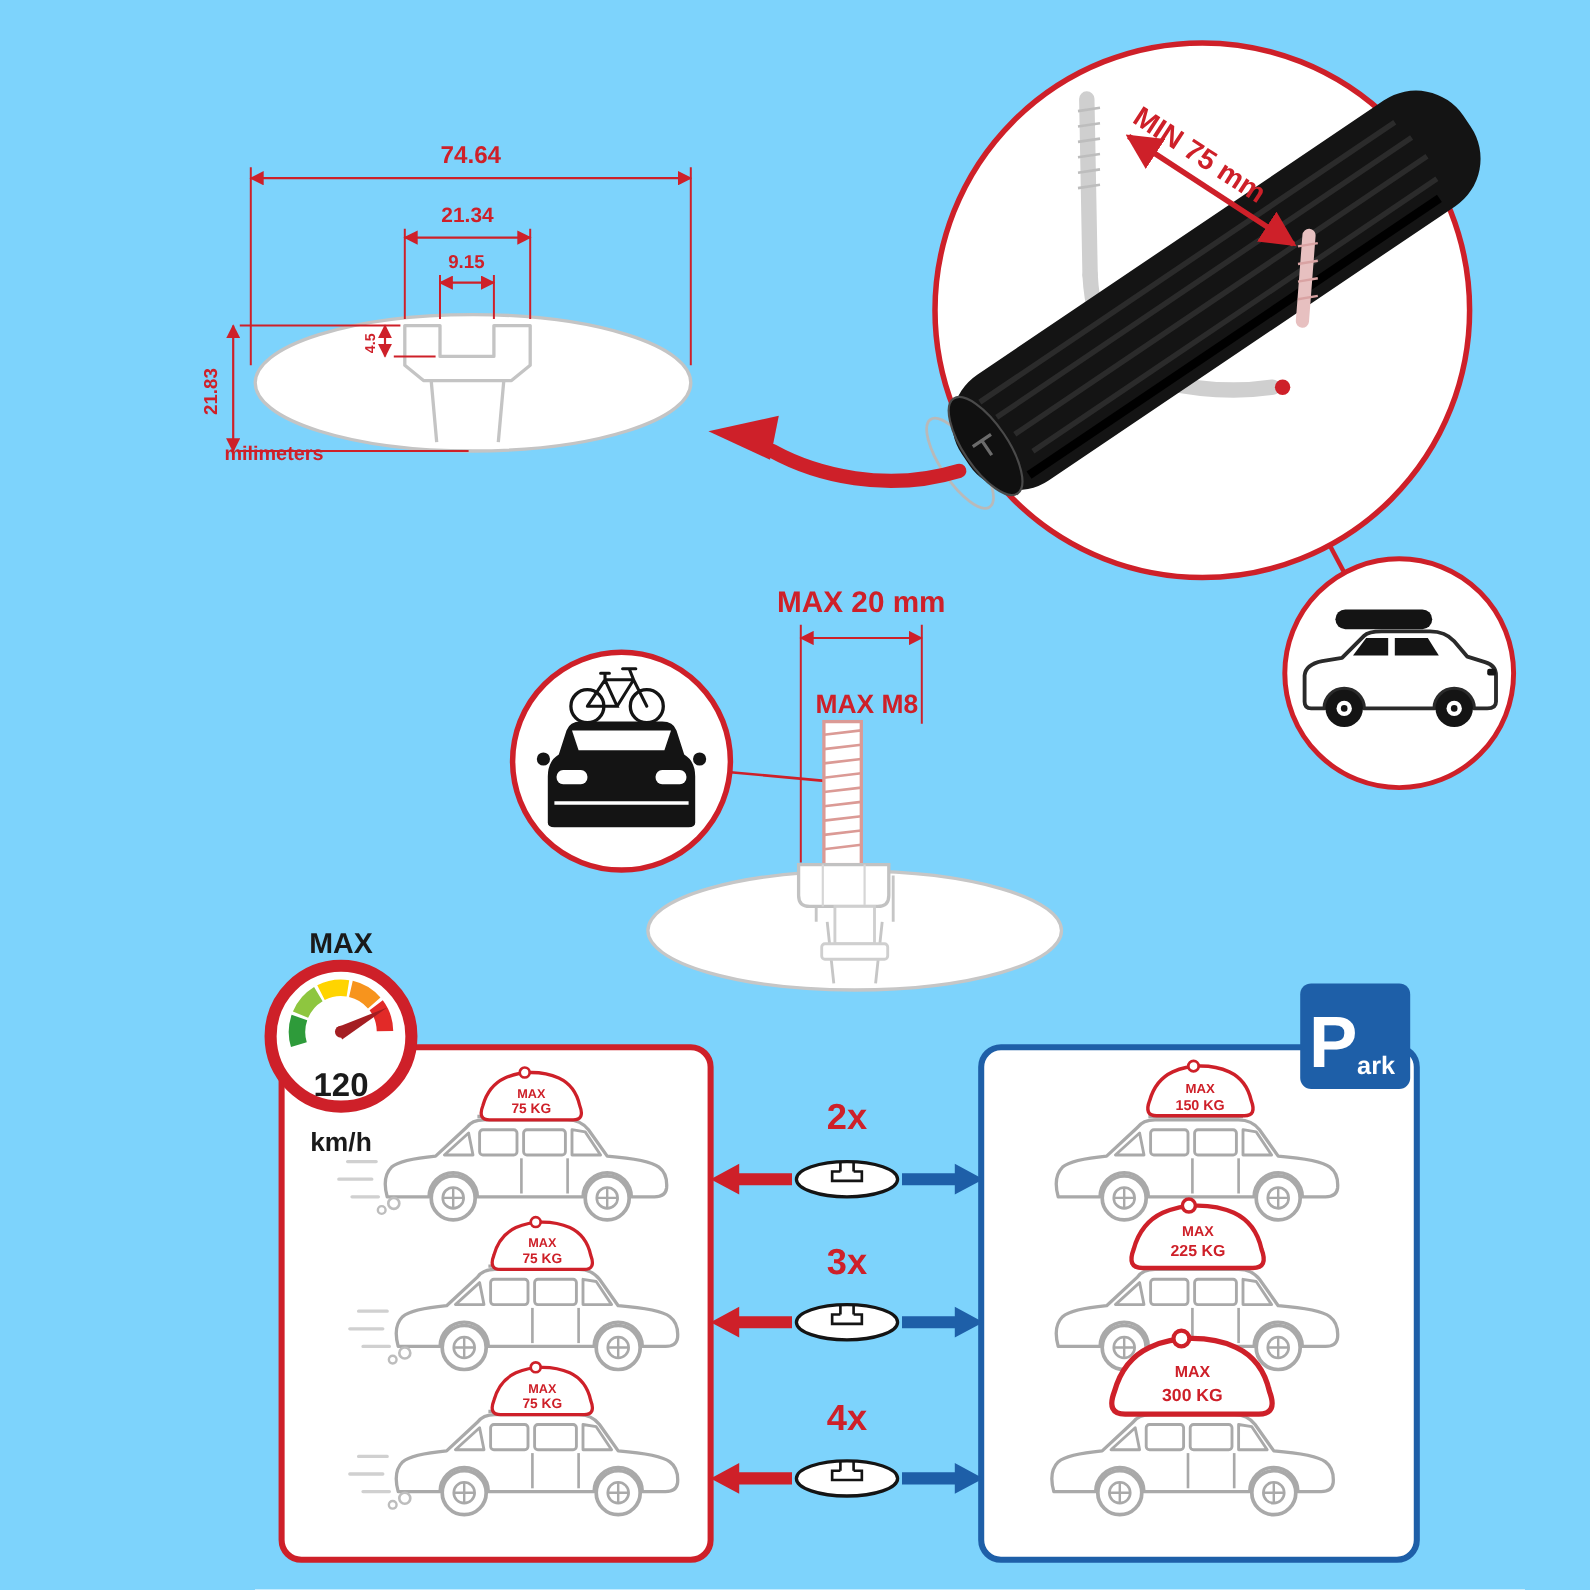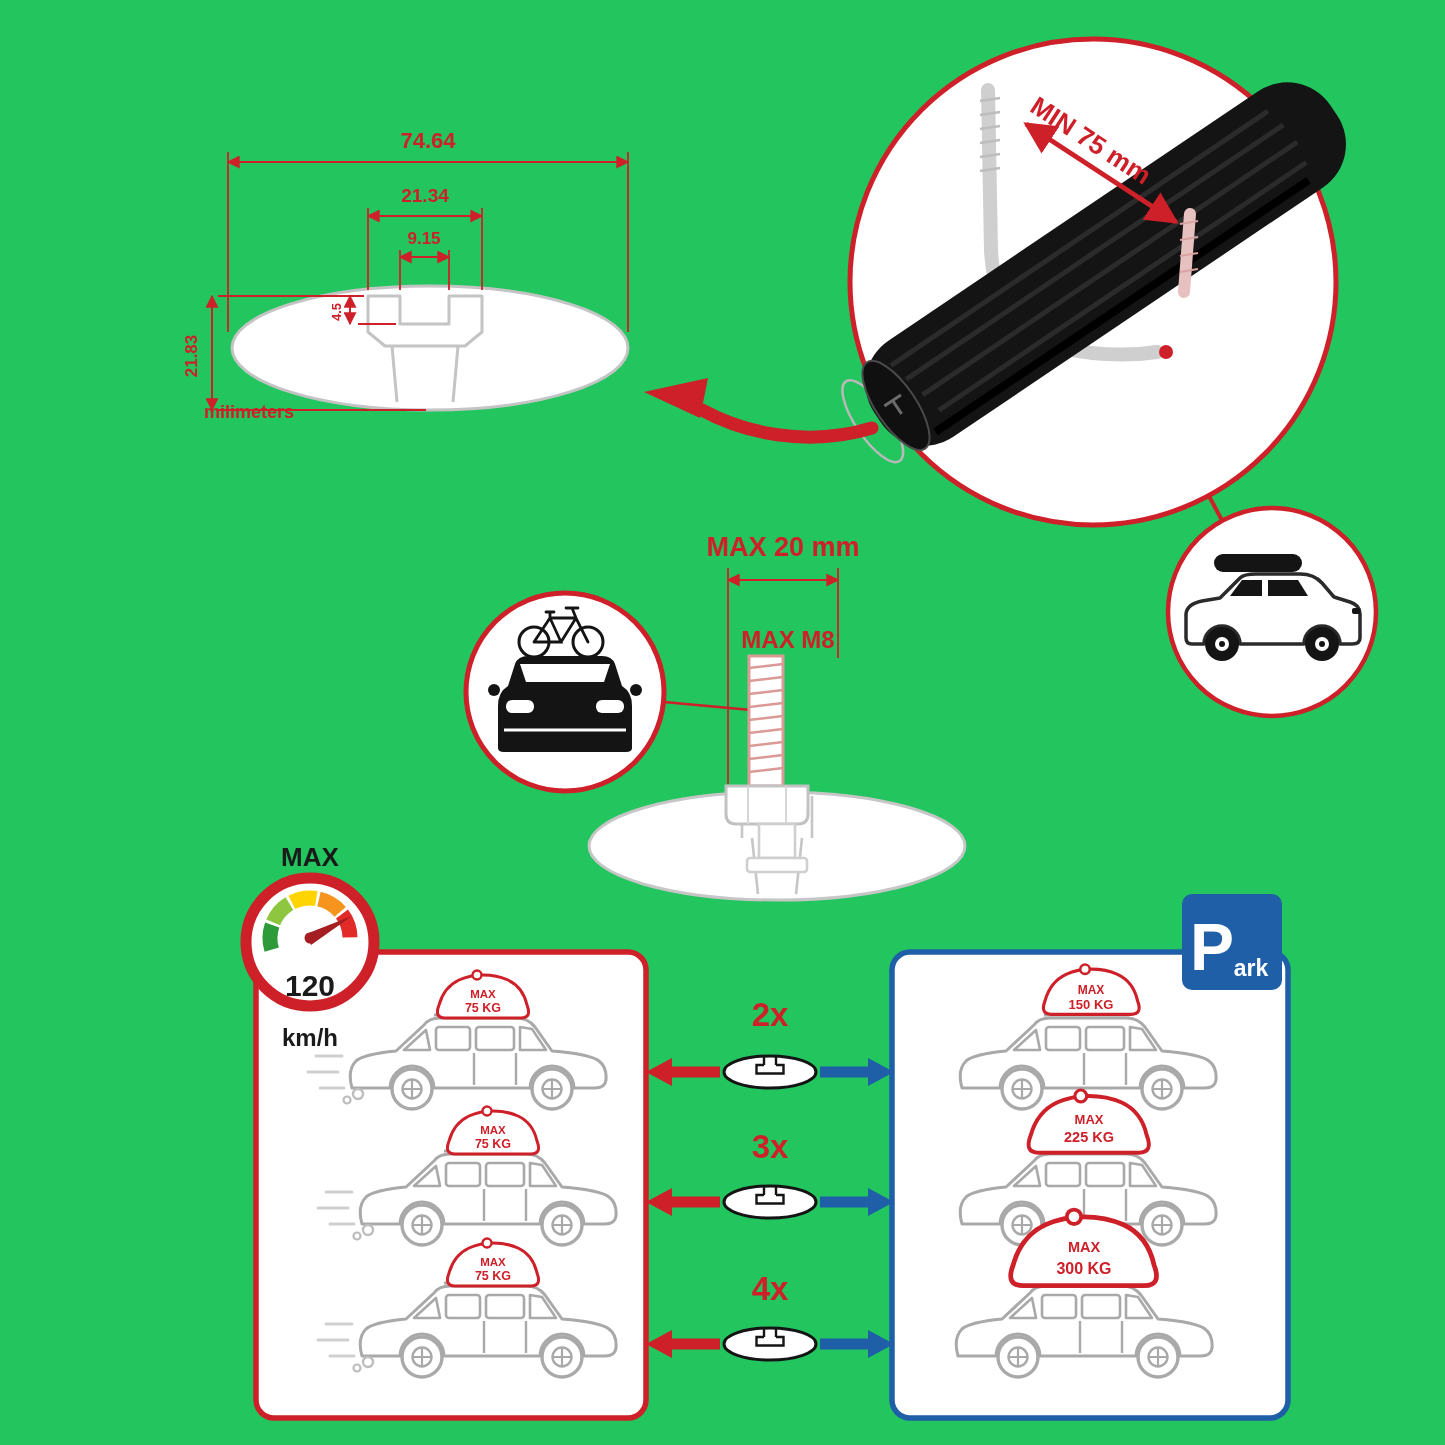--- a/index.html
+++ b/index.html
@@ -1,16 +1,16 @@
 <!DOCTYPE html>
 <html><head>
 <meta charset="utf-8">
 <style>
   html,body{margin:0;padding:0;background:#ffffff}
-  .canvas{position:relative;width:1445px;height:1445px;background:#22c55e;overflow:hidden}
+  .canvas{position:relative;width:1445px;height:1445px;background:#7dd3fc;overflow:hidden}
   .canvas > svg{position:absolute;left:0;top:0}
   text{font-family:"Liberation Sans","DejaVu Sans",sans-serif}
   .tr{fill:#ce2029;font-weight:bold}
   .tk{fill:#1a1a1a;font-weight:bold}
   .tw{fill:#ffffff;font-weight:bold}
 </style>
 </head>
 <body>
 
 <div class="canvas">

